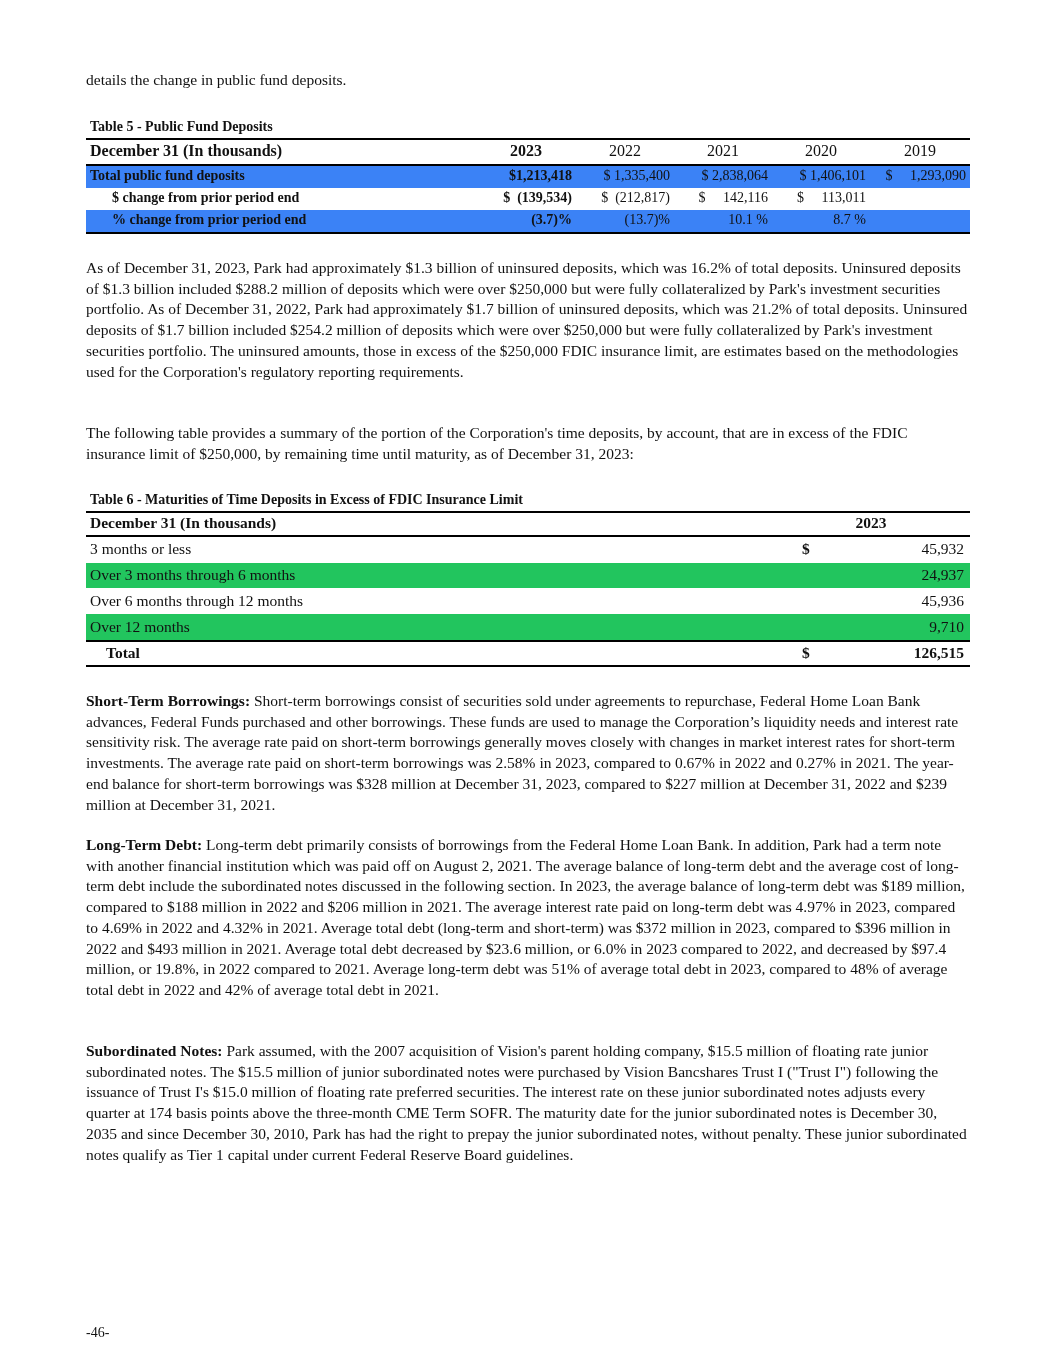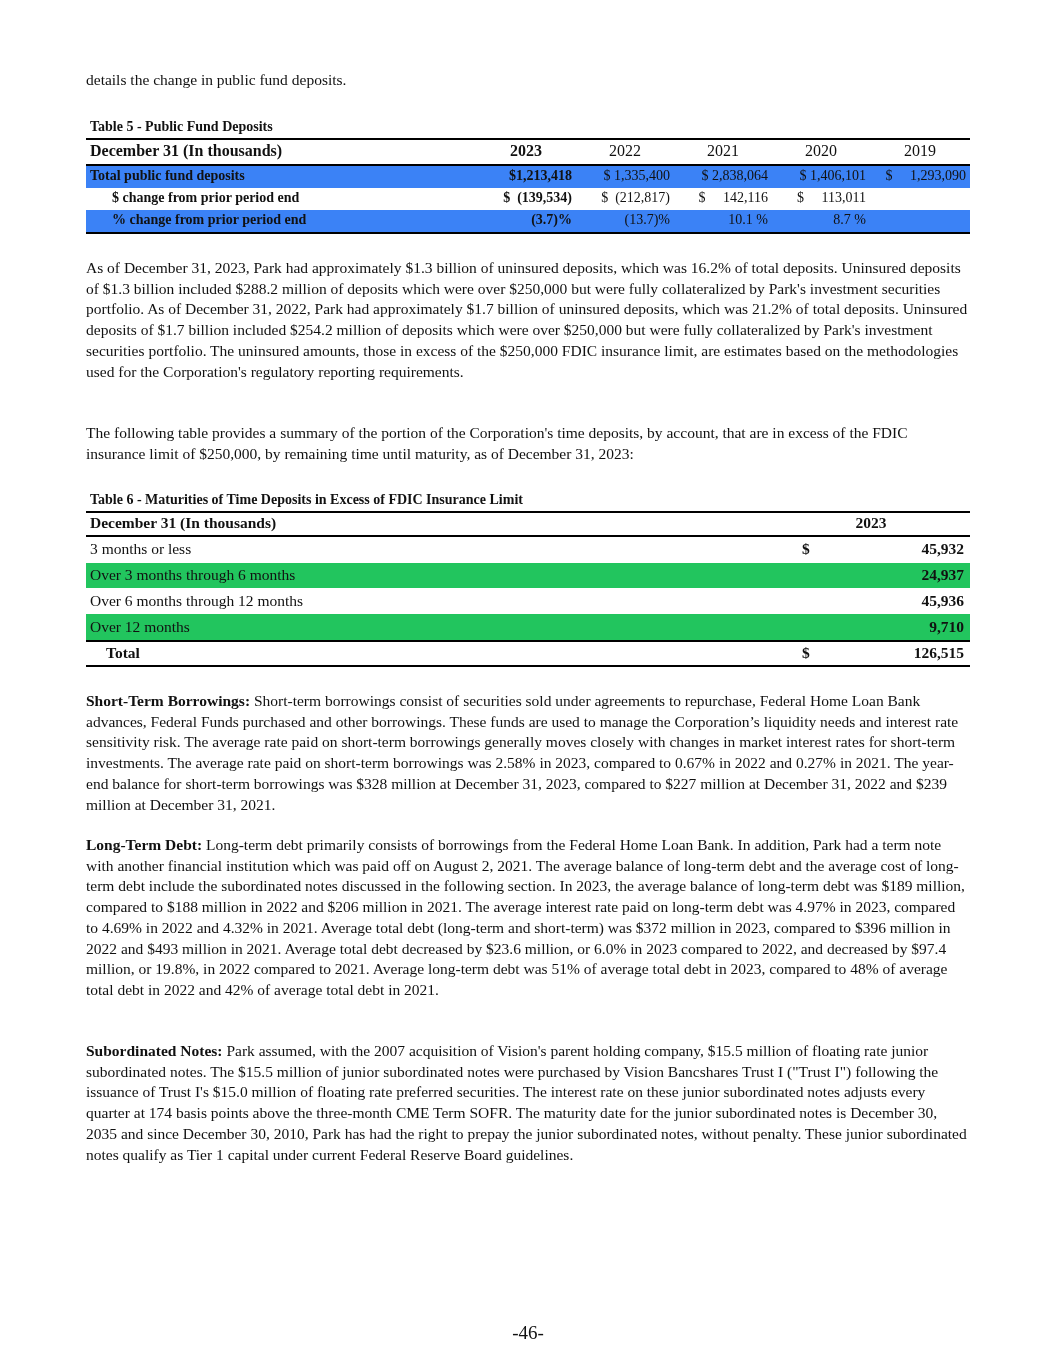--- a/index.html
+++ b/index.html
@@ -34,26 +34,26 @@
   
   .t6 { position: absolute; top: 490px; left: 0; width: 884px; }
   .t6 table { width: 884px; border-collapse: collapse; table-layout: fixed; }
   .t6 thead th { border-top: 2px solid #000; border-bottom: 2px solid #000; height: 22px; padding: 0; font-size: 15.5px; }
   .t6 tbody td { height: 25.8px; padding: 0; font-size: 15.5px; }
   .t6 .green td { background: #22c55e; }
   .t6 .total td { border-top: 2px solid #000; border-bottom: 2px solid #000; font-weight: bold; height: 23px; }
   .t6 .lbl { text-align: left; padding-left: 4px; }
   .t6 .total .lbl { padding-left: 20px; }
   .t6 .cur { text-align: left; padding-left: 0; font-weight: bold; }
-  .t6 .num { text-align: right; padding-right: 6px; font-weight: bold; }
+  .t6 .num { text-align: right; padding-right: 6px; font-weight: normal; }
 
   .para3 { position: absolute; top: 691px; left: 0; }
   .para4 { position: absolute; top: 835px; left: 0; }
   .para5 { position: absolute; top: 1041px; left: 0; }
-  .pagenum { position: absolute; top: 1323px; left: 0; width: 884px; text-align: center; font-size: 19px; }
+  .pagenum { position: absolute; top: 1323px; left: 0; width: 884px; font-size: 14px; }
   b.lead { font-weight: bold; }
 </style>
 </head>
 <body>
 
 <div class="page">
 
   <p class="intro">details the change in public fund deposits.</p>
 
   <div class="t5">

